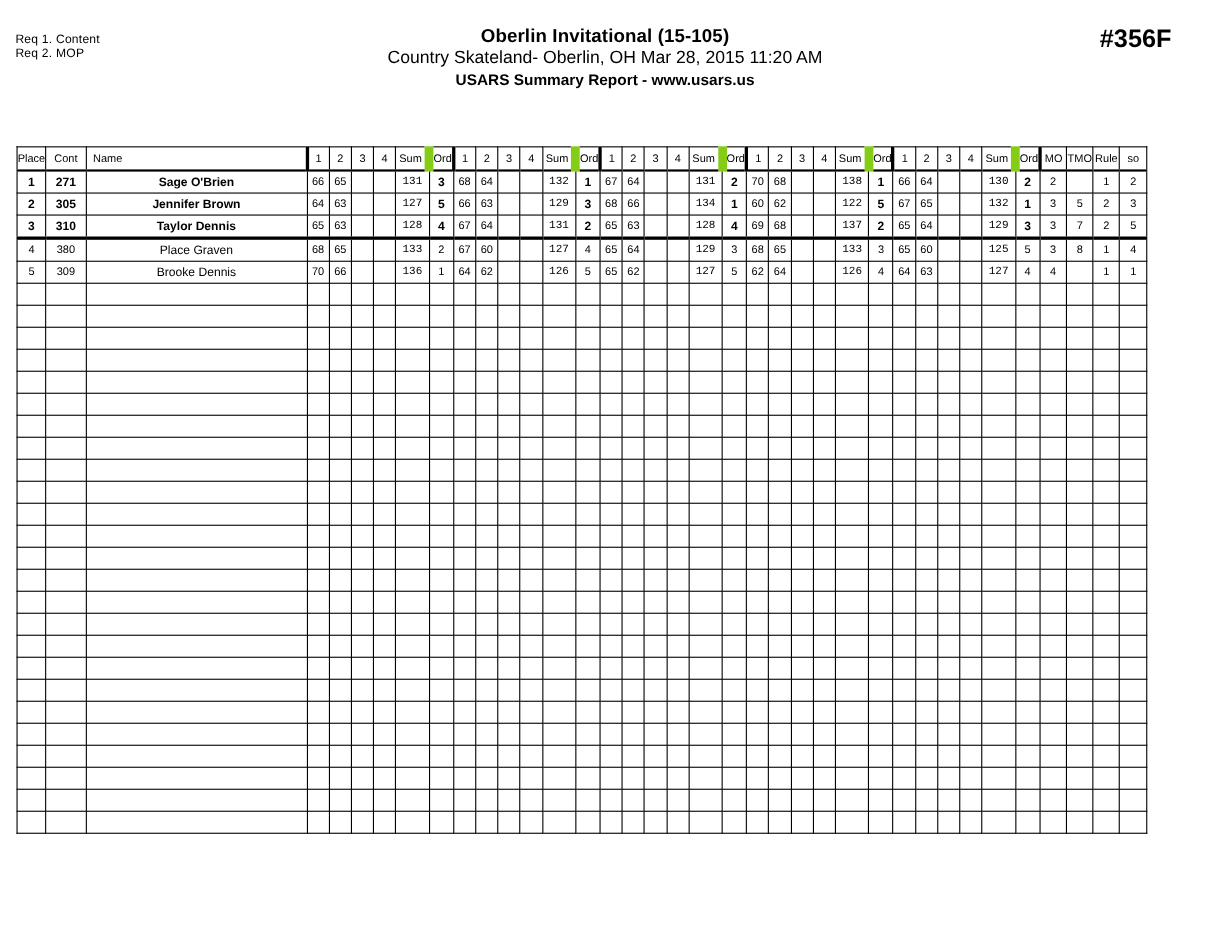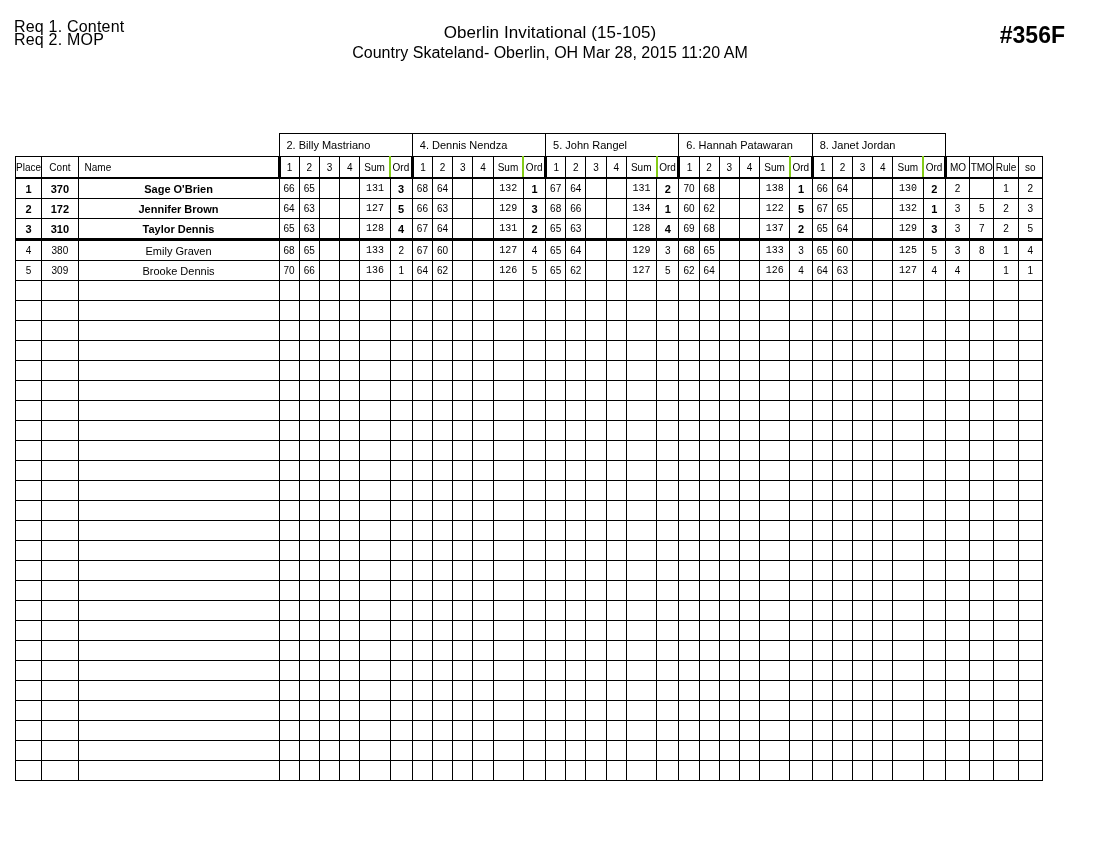--- a/index.html
+++ b/index.html
@@ -13,37 +13,37 @@
     position: relative;
     font-family: "Liberation Sans", sans-serif;
     color: #000000;
     overflow: hidden;
   }
 
   
   .req-block {
     position: absolute;
     left: 14px;
-    top: 20px;
-    font-size: 16px;
+    top: 30px;
+    font-size: 11px;
     line-height: 13px;
     letter-spacing: 0.2px;
   }
 
   
   .header {
     position: absolute;
     left: 0;
     right: 0;
     top: 22px;
     text-align: center;
   }
   .header .line1 {
     font-size: 17px;
-    font-weight: normal;
+    font-weight: bold;
     line-height: 21px;
     letter-spacing: 0.1px;
   }
   .header .line2 {
     font-size: 16px;
     font-weight: normal;
     line-height: 19px;
   }
   .header .line3 {
     font-size: 18px;
@@ -111,21 +111,21 @@
   tr.colhead td {
     height: 20px;
     font-size: 10px;
     border-bottom: 2px solid #000;
   }
   tr.colhead td.name-h {
     text-align: left;
     padding-left: 6px;
   }
   tr.colhead td.ord-h {
-    border-left: 2px solid #84cc16;
+    border-left: 8px solid #84cc16;
     border-right: 3px solid #000;
     text-align: center;
   }
   tr.colhead td.grp-start {
     border-left: 3px solid #000;
   }
 
   
   td.num { text-align: center; }
   td.name-c {
@@ -165,20 +165,21 @@
 <body>
 
 <div class="req-block">
   <div>Req 1.  Content</div>
   <div>Req 2.  MOP</div>
 </div>
 
 <div class="header">
   <div class="line1">Oberlin Invitational (15-105)</div>
   <div class="line2">Country Skateland- Oberlin, OH  Mar 28, 2015  11:20 AM</div>
+  <div class="line4">USARS Summary Report - www.usars.us</div>
 </div>
 
 <div class="event-number">#356F</div>
 
 <div class="sheet">
   <table class="grid">
     <colgroup id="cols">
         <col style="width: 26px;">
         <col style="width: 36px;">
         <col style="width: 199px;">
@@ -211,29 +212,20 @@
         <col style="width: 20px;">
         <col style="width: 20px;">
         <col style="width: 30px;">
         <col style="width: 22px;">
         <col style="width: 24px;">
         <col style="width: 24px;">
         <col style="width: 24px;">
         <col style="width: 24px;">
       </colgroup>
     <tbody id="tbody">
-        <tr class="judge-row">
-          <td class="jblank" colspan="3"></td>
-          <td class="jname" colspan="6">2.  Billy Mastriano</td>
-          <td class="jname" colspan="6">4.  Dennis Nendza</td>
-          <td class="jname" colspan="6">5.  John Rangel</td>
-          <td class="jname" colspan="6">6.  Hannah Patawaran</td>
-          <td class="jname" colspan="6">8.  Janet Jordan</td>
-          <td class="jblank" colspan="4"></td>
-        </tr>
         <tr class="colhead">
           <td>Place</td>
           <td>Cont</td>
           <td class="name-h">Name</td>
           <td class="grp-start">1</td>
           <td>2</td>
           <td>3</td>
           <td>4</td>
           <td>Sum</td>
           <td class="ord-h">Ord</td>
@@ -261,21 +253,21 @@
           <td>4</td>
           <td>Sum</td>
           <td class="ord-h">Ord</td>
           <td>MO</td>
           <td>TMO</td>
           <td>Rule</td>
           <td>so</td>
         </tr>
         <tr class="data-row bold-row">
           <td class="place-c">1</td>
-          <td class="cont-c">370</td>
+          <td class="cont-c">271</td>
           <td class="name-c">Sage O'Brien</td>
           <td class="score-c grp-start">66</td>
           <td class="score-c">65</td>
           <td class="score-c"></td>
           <td class="score-c"></td>
           <td class="sum-c">131</td>
           <td class="ord-c">3</td>
           <td class="score-c grp-start">68</td>
           <td class="score-c">64</td>
           <td class="score-c"></td>
@@ -300,21 +292,21 @@
           <td class="score-c"></td>
           <td class="sum-c">130</td>
           <td class="ord-c">2</td>
           <td class="num tail-c">2</td>
           <td class="num tail-c"></td>
           <td class="num tail-c">1</td>
           <td class="num tail-c">2</td>
         </tr>
         <tr class="data-row bold-row">
           <td class="place-c">2</td>
-          <td class="cont-c">172</td>
+          <td class="cont-c">305</td>
           <td class="name-c">Jennifer Brown</td>
           <td class="score-c grp-start">64</td>
           <td class="score-c">63</td>
           <td class="score-c"></td>
           <td class="score-c"></td>
           <td class="sum-c">127</td>
           <td class="ord-c">5</td>
           <td class="score-c grp-start">66</td>
           <td class="score-c">63</td>
           <td class="score-c"></td>
@@ -379,21 +371,21 @@
           <td class="sum-c">129</td>
           <td class="ord-c">3</td>
           <td class="num tail-c">3</td>
           <td class="num tail-c">7</td>
           <td class="num tail-c">2</td>
           <td class="num tail-c">5</td>
         </tr>
         <tr class="data-row">
           <td class="place-c">4</td>
           <td class="cont-c">380</td>
-          <td class="name-c">Emily Graven</td>
+          <td class="name-c">Place Graven</td>
           <td class="score-c grp-start">68</td>
           <td class="score-c">65</td>
           <td class="score-c"></td>
           <td class="score-c"></td>
           <td class="sum-c">133</td>
           <td class="ord-c">2</td>
           <td class="score-c grp-start">67</td>
           <td class="score-c">60</td>
           <td class="score-c"></td>
           <td class="score-c"></td>

